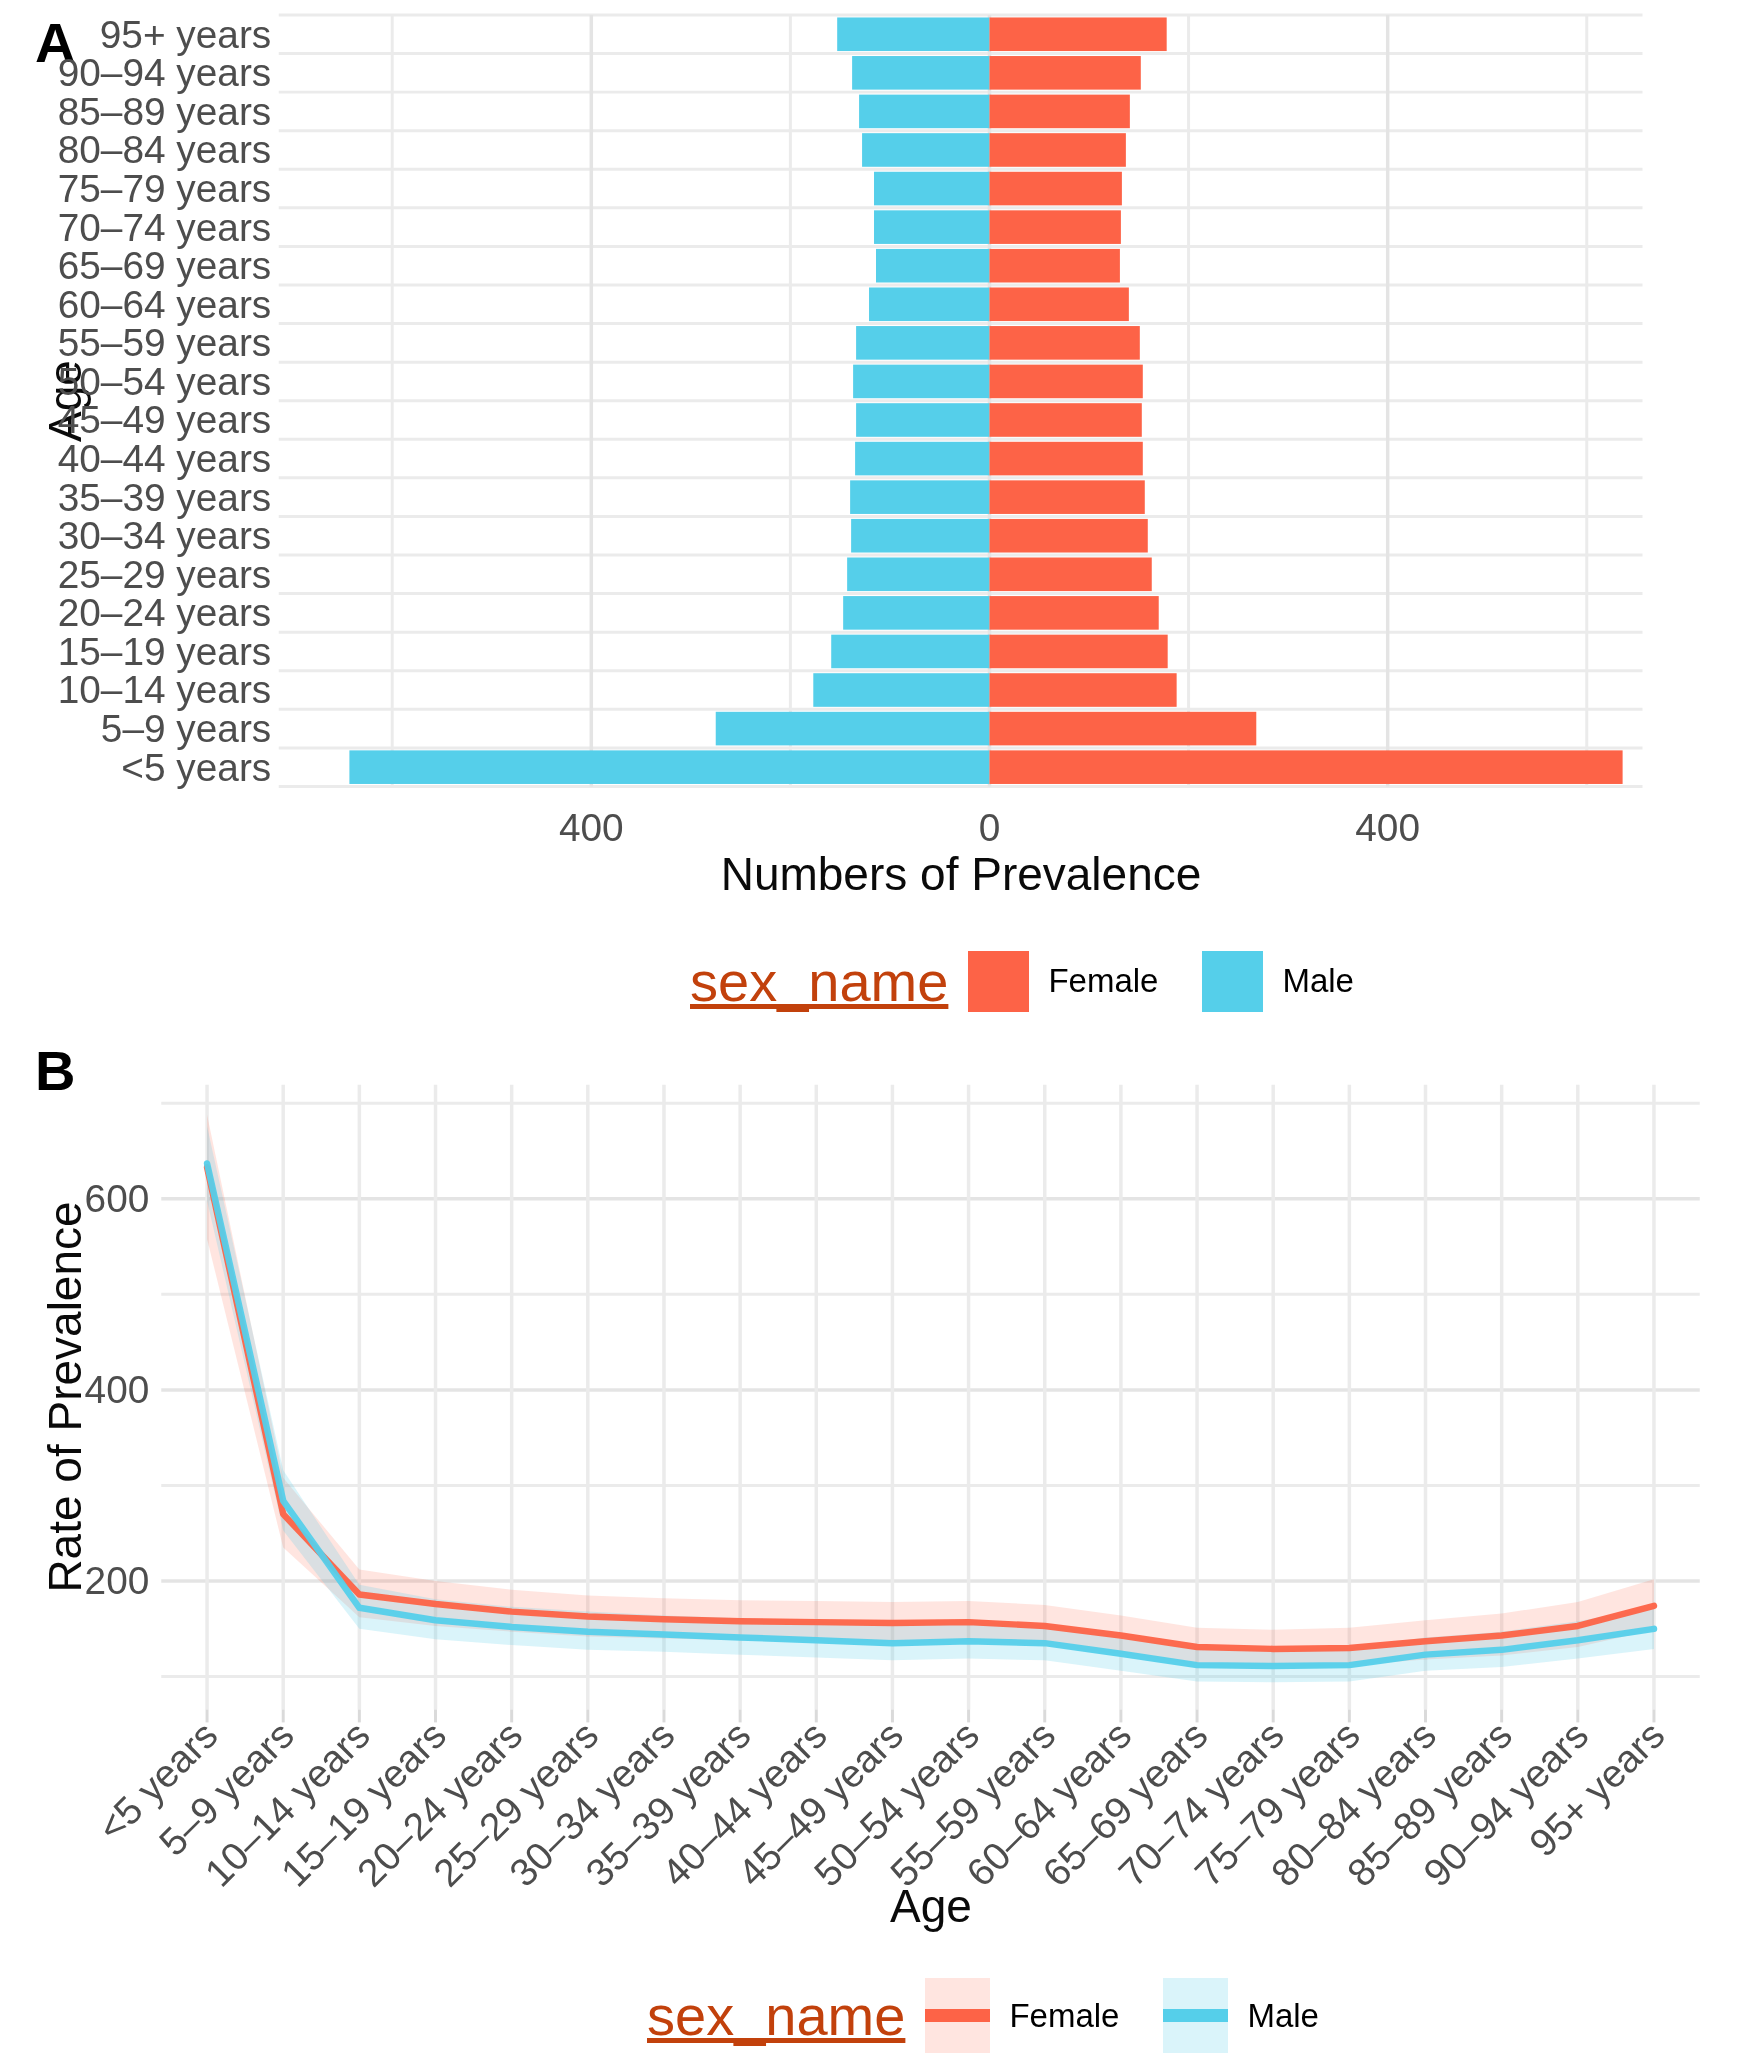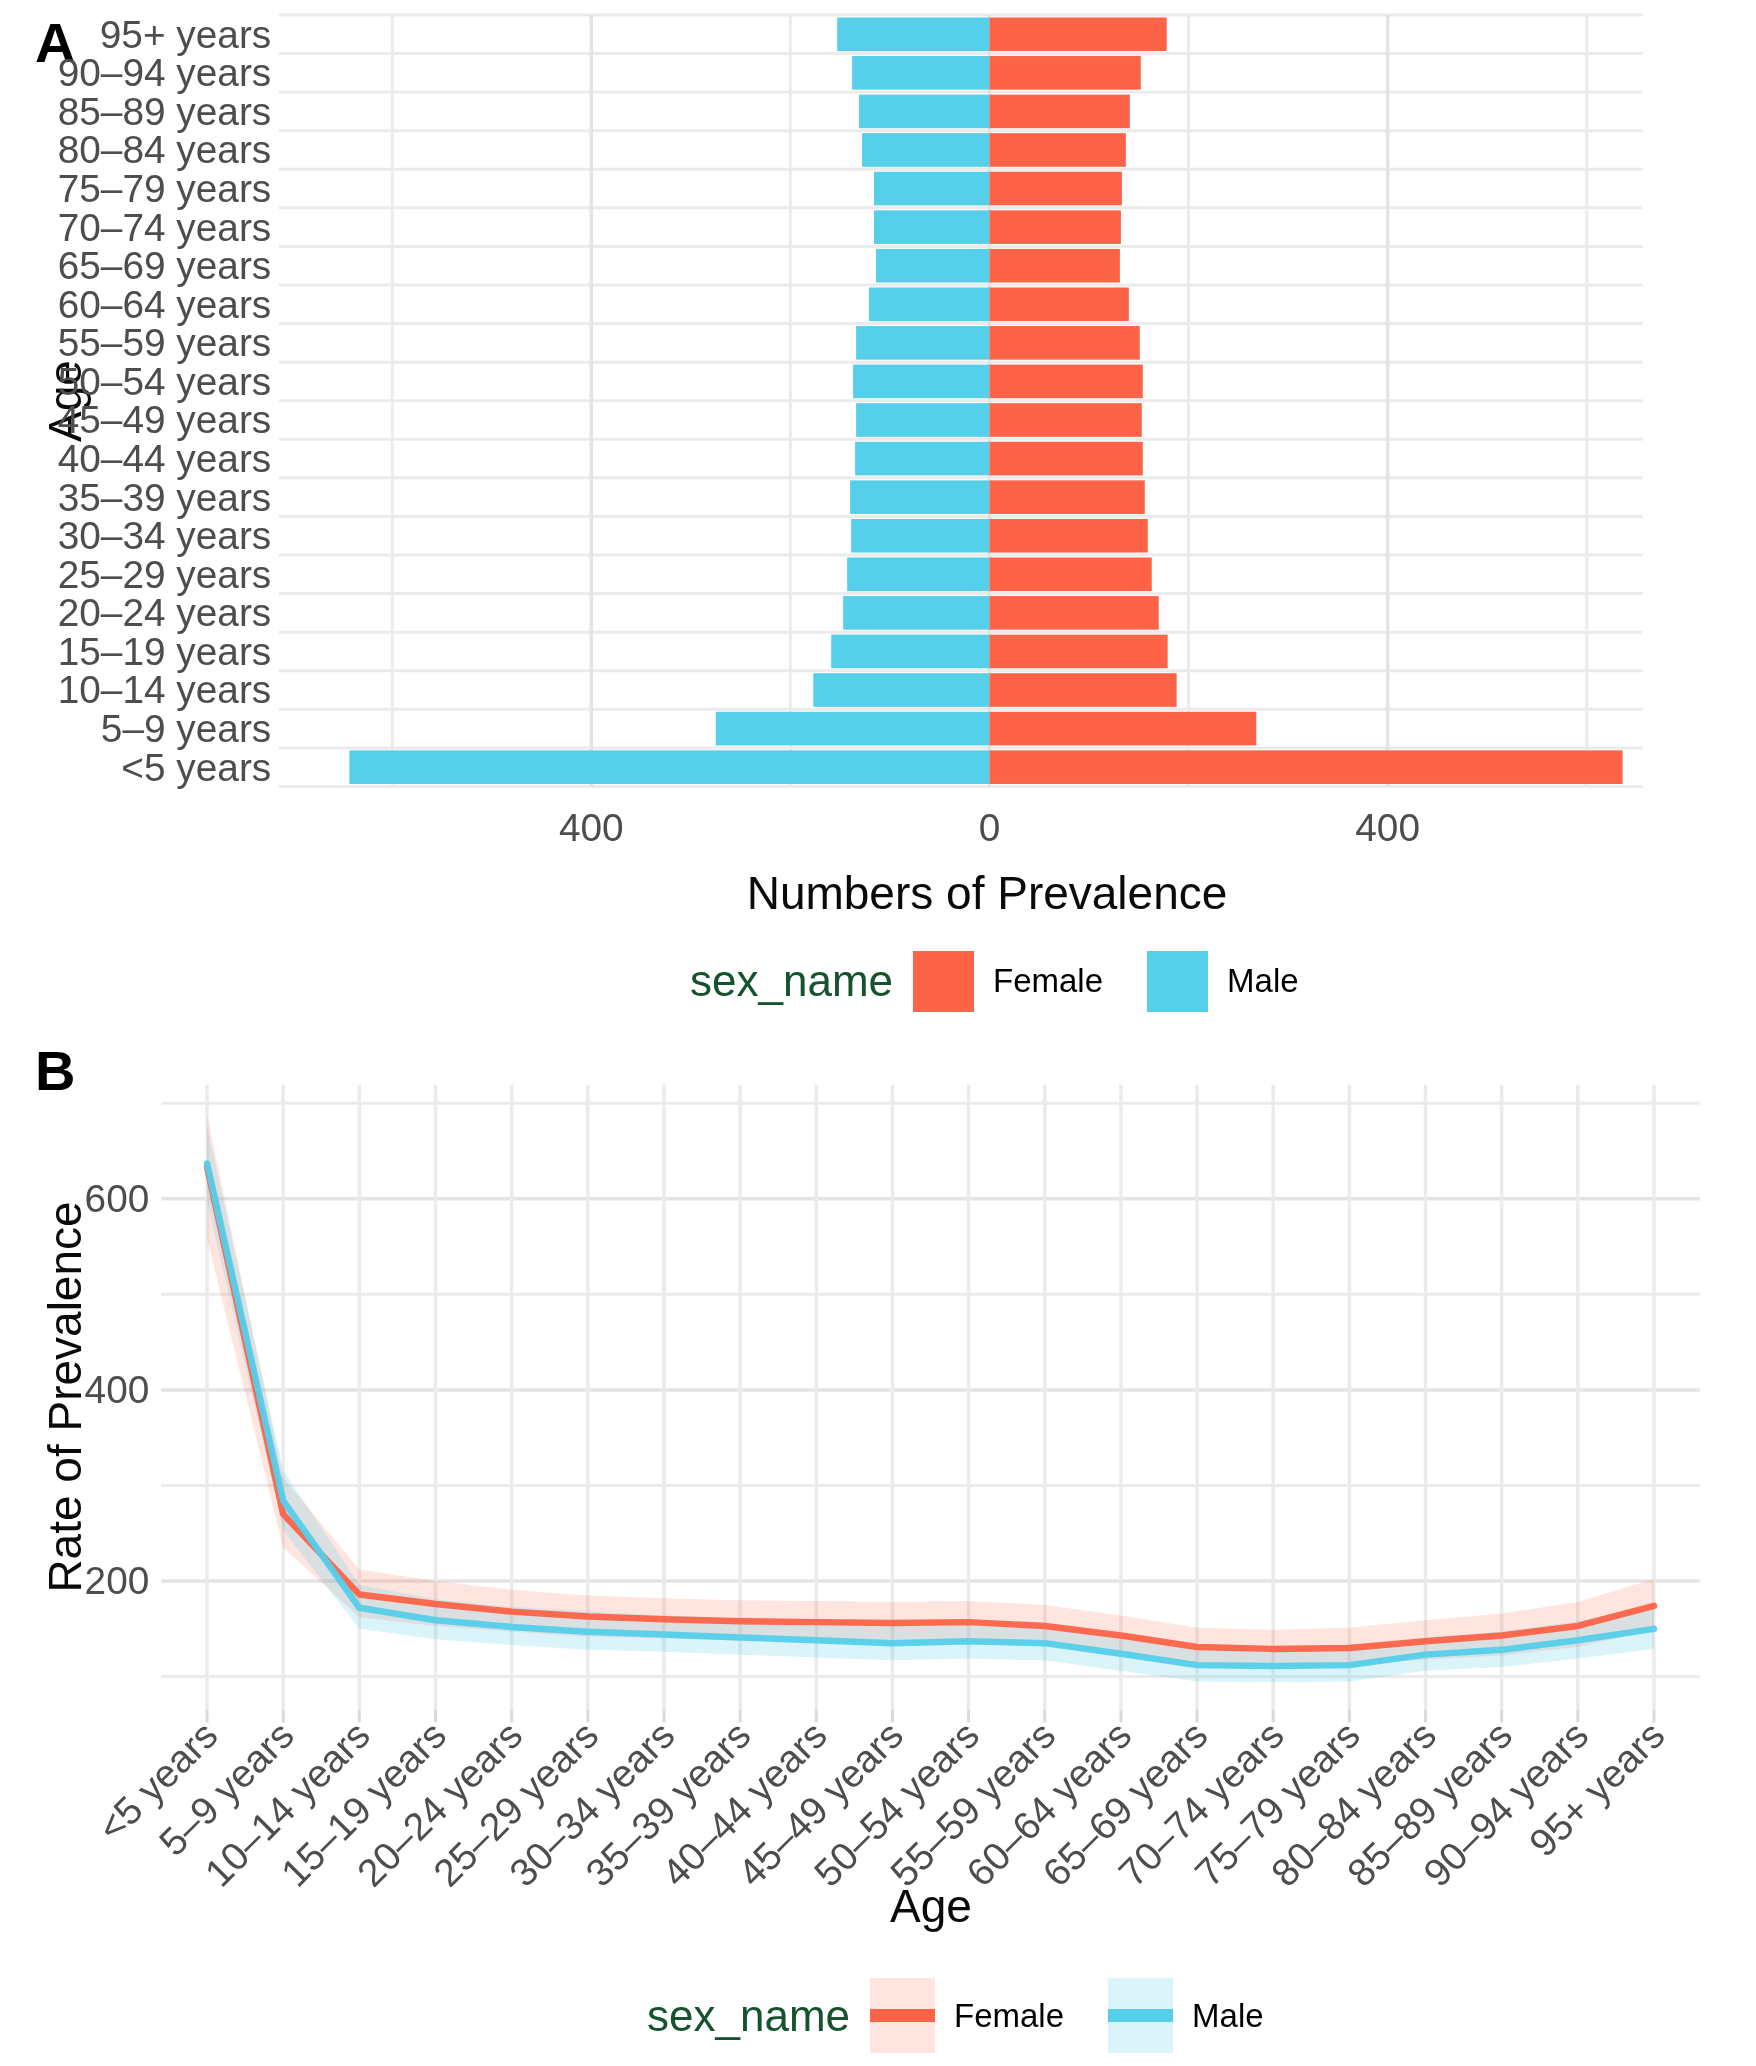--- a/index.html
+++ b/index.html
@@ -21,21 +21,21 @@
   }
   .axis-title.rot{
     transform:translate(-50%,-50%) rotate(-90deg);
   }
   svg{position:absolute;left:0;display:block;}
   svg text{font-family:"Liberation Sans", sans-serif;}
   .legend{
     position:absolute;
     display:flex;align-items:center;white-space:nowrap;
   }
-  .legend-title{font-size:44px;color:#14532d;}
+  .legend-title{font-size:56px;color:#c2410c;text-decoration:underline;}
   .legend-label{font-size:33px;color:#000;}
   .swatch{display:inline-block;width:61px;height:61px;}
   .ribbon-key{
     position:relative;display:inline-block;width:65px;height:75px;
   }
   .ribbon-key .key-line{
     position:absolute;left:0;right:0;top:50%;height:13px;margin-top:-6.5px;
   }
   .gap-s{margin-left:20px;}
   .gap-m{margin-left:19px;}
@@ -139,21 +139,21 @@
       <text x="545" y="405.75" text-anchor="end" font-size="78" fill="#4D4D4D">75–79 years</text>
       <text x="545" y="328.25" text-anchor="end" font-size="78" fill="#4D4D4D">80–84 years</text>
       <text x="545" y="250.75" text-anchor="end" font-size="78" fill="#4D4D4D">85–89 years</text>
       <text x="545" y="173.25" text-anchor="end" font-size="78" fill="#4D4D4D">90–94 years</text>
       <text x="545" y="95.75" text-anchor="end" font-size="78" fill="#4D4D4D">95+ years</text>
       <text x="1188" y="1690" text-anchor="middle" font-size="78" fill="#4D4D4D">400</text>
       <text x="1988" y="1690" text-anchor="middle" font-size="78" fill="#4D4D4D">0</text>
       <text x="2788" y="1690" text-anchor="middle" font-size="78" fill="#4D4D4D">400</text>
     </svg>
 
-  <div class="axis-title" style="left:961px;top:893px;margin-left:26px;">Numbers of Prevalence</div>
+  <div class="axis-title" style="left:961px;top:874px;">Numbers of Prevalence</div>
 
   <div class="legend" style="left:690px;top:950px;height:62px;">
     <span class="legend-title">sex_name</span>
     <span class="swatch gap-s" style="background: rgb(253, 99, 71);"></span>
     <span class="legend-label gap-m">Female</span>
     <span class="swatch gap-l" style="background: rgb(85, 207, 234);"></span>
     <span class="legend-label gap-m">Male</span>
   </div>
 
   <div class="panel-letter" style="left:35px;top:1043px;">B</div>

